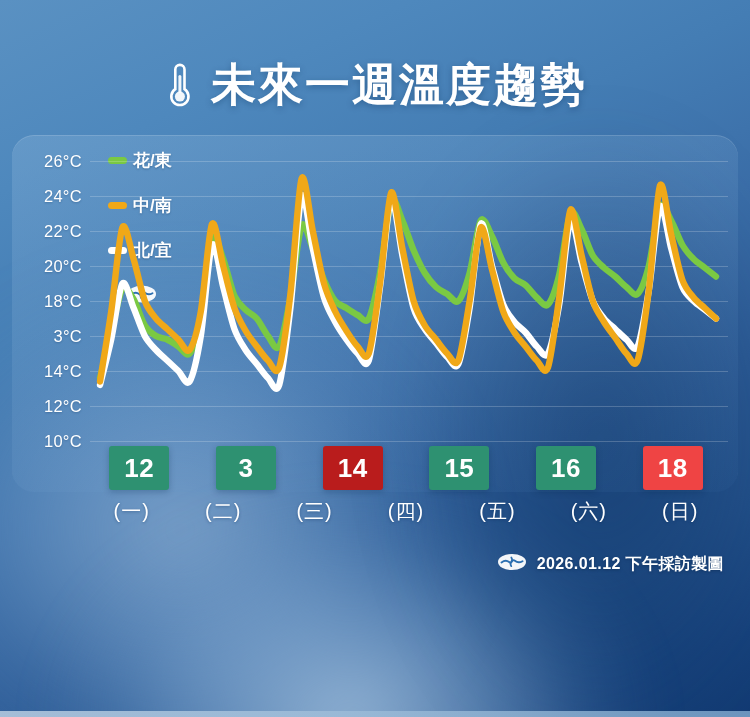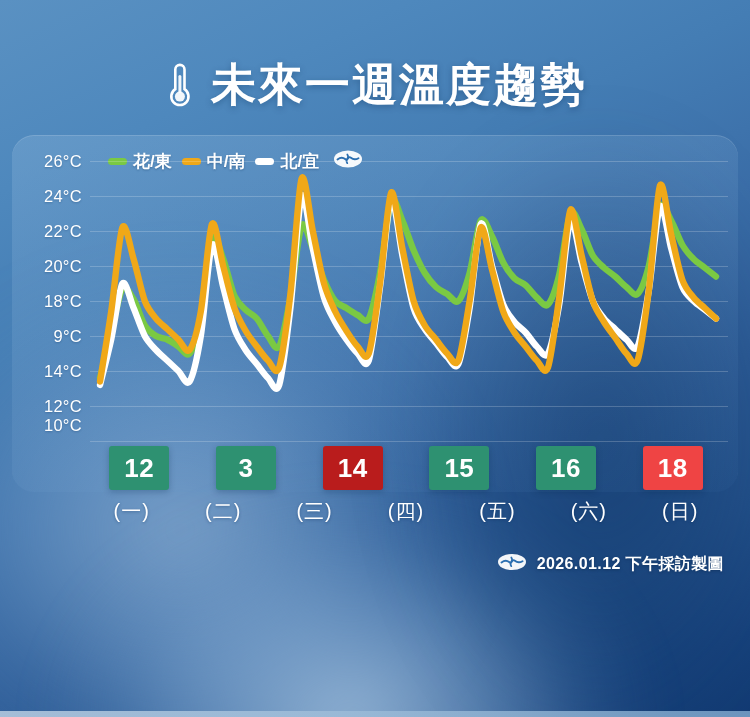--- a/index.html
+++ b/index.html
@@ -119,21 +119,22 @@
     box-shadow: inset 0 1px 0 rgba(255,255,255,0.14);
   }
 
   
   .legend {
     position: absolute;
     left: 96px;
     top: 14px;
     display: flex;
     align-items: center;
-    gap: 10px;
+    gap: 22px;
+    flex-direction: column;
   }
   .legend-item { display: flex; align-items: center; gap: 6px; }
   .legend-swatch {
     width: 19px; height: 7px; border-radius: 4px; display: block;
   }
   .legend-label {
     color: #ffffff;
     font-size: 17px;
     font-weight: bold;
     white-space: nowrap;
@@ -286,24 +287,24 @@
       </svg>
     </span>
   </div>
 
   <div class="y-axis">
     <span class="y-tick" style="top:26px">26°C</span>
     <span class="y-tick" style="top:61px">24°C</span>
     <span class="y-tick" style="top:96px">22°C</span>
     <span class="y-tick" style="top:131px">20°C</span>
     <span class="y-tick" style="top:166px">18°C</span>
-    <span class="y-tick" style="top:201px">9°C</span>
+    <span class="y-tick" style="top:201px">3°C</span>
     <span class="y-tick" style="top:236px">14°C</span>
     <span class="y-tick" style="top:271px">12°C</span>
-    <span class="y-tick" style="top:290px">10°C</span>
+    <span class="y-tick" style="top:306px">10°C</span>
   </div>
 
   <div class="plot">
     <div class="gridline" style="top:26px"></div>
     <div class="gridline" style="top:61px"></div>
     <div class="gridline" style="top:96px"></div>
     <div class="gridline" style="top:131px"></div>
     <div class="gridline" style="top:166px"></div>
     <div class="gridline" style="top:201px"></div>
     <div class="gridline" style="top:236px"></div>

